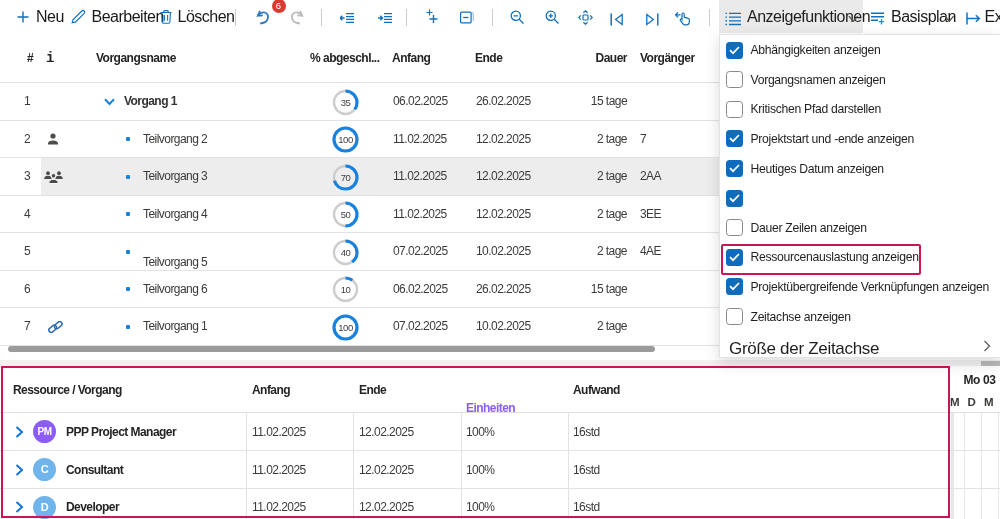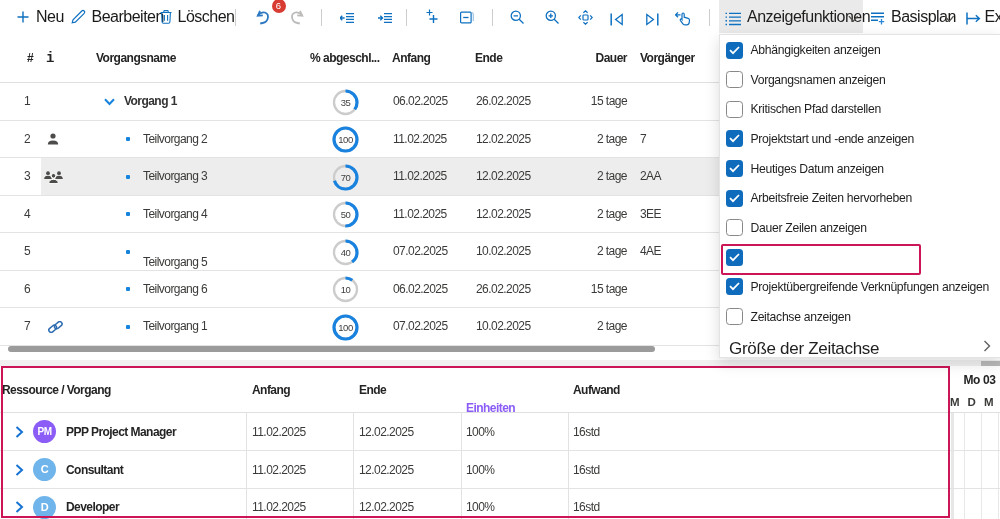--- a/index.html
+++ b/index.html
@@ -290,21 +290,21 @@
 
 <div class="abs" style="left:0;top:360px;width:1000px;height:6px;background:#f1f1f1;"></div>
 
 <div class="abs" id="bpanel" style="left:0;top:366px;width:1000px;height:153px;background:#fff;font-size:12px;letter-spacing:-0.55px;color:#3a3a38;">
 
   <div class="abs" style="left:246px;top:46px;width:1px;height:107px;background:#e2e2e2;"></div>
   <div class="abs" style="left:353px;top:46px;width:1px;height:107px;background:#e2e2e2;"></div>
   <div class="abs" style="left:461px;top:46px;width:1px;height:107px;background:#e2e2e2;"></div>
   <div class="abs" style="left:568px;top:46px;width:1px;height:107px;background:#e2e2e2;"></div>
 
-  <div class="abs" style="left:2px;top:17px;font-weight:700;color:#242424;text-align:center;">Ressource / Vorgang</div>
+  <div class="abs" style="left:13px;top:17px;font-weight:700;color:#242424;text-align:center;">Ressource / Vorgang</div>
   <div class="abs" style="left:252px;top:17px;font-weight:700;color:#242424;">Anfang</div>
   <div class="abs" style="left:359px;top:17px;font-weight:700;color:#242424;">Ende</div>
   <div class="abs" style="left:466px;top:17px;font-weight:700;color:#8b5cf6;margin-top:18px;">Einheiten</div>
   <div class="abs" style="left:573px;top:17px;font-weight:700;color:#242424;">Aufwand</div>
 
   <div class="abs" style="left:0;top:46px;width:1000px;height:1px;background:#e0e0e0;"></div>
 
   <div class="abs" style="left:950.5px;top:47px;width:3px;height:106px;background:#e7e7e7;"></div>
 
   <div class="abs" style="left:964px;top:47px;width:1px;height:106px;background:#e8e8e8;"></div>
@@ -370,27 +370,27 @@
     <div class="abs" style="left:30.5px;top:97.4px;font-size:12.2px;letter-spacing:-0.3px;color:#1f1f1f;">Projektstart und -ende anzeigen</div>
     <div class="abs" style="left:5.5px;top:125.5px;width:17px;height:17px;border-radius:3.5px;background:#0f6cbd;"></div>
     <svg class="abs" style="left:8.5px;top:129.5px" width="11" height="9" viewBox="0 0 11 9">
       <path d="M1 4.2 L4 7.2 L10 1" fill="none" stroke="#fff" stroke-width="1.7"></path>
     </svg>
     <div class="abs" style="left:30.5px;top:127px;font-size:12.2px;letter-spacing:-0.3px;color:#1f1f1f;">Heutiges Datum anzeigen</div>
     <div class="abs" style="left:5.5px;top:155.1px;width:17px;height:17px;border-radius:3.5px;background:#0f6cbd;"></div>
     <svg class="abs" style="left:8.5px;top:159.1px" width="11" height="9" viewBox="0 0 11 9">
       <path d="M1 4.2 L4 7.2 L10 1" fill="none" stroke="#fff" stroke-width="1.7"></path>
     </svg>
-    <div class="abs" style="left:30.5px;top:156.6px;font-size:12.2px;letter-spacing:-0.3px;color:#1f1f1f;">Arbeitsfreie Zeiten hervorheben</div>
     <div class="abs" style="left:5.5px;top:184.70000000000002px;width:17px;height:17px;border-radius:3.5px;background:#fff;border:1.2px solid #8a8886;"></div>
     <div class="abs" style="left:30.5px;top:186.20000000000002px;font-size:12.2px;letter-spacing:-0.3px;color:#1f1f1f;">Dauer Zeilen anzeigen</div>
     <div class="abs" style="left:5.5px;top:214.3px;width:17px;height:17px;border-radius:3.5px;background:#0f6cbd;"></div>
     <svg class="abs" style="left:8.5px;top:218.3px" width="11" height="9" viewBox="0 0 11 9">
       <path d="M1 4.2 L4 7.2 L10 1" fill="none" stroke="#fff" stroke-width="1.7"></path>
     </svg>
+    <div class="abs" style="left:30.5px;top:215.8px;font-size:12.2px;letter-spacing:-0.3px;color:#1f1f1f;">Ressourcenauslastung anzeigen</div>
     <div class="abs" style="left:1px;top:209.3px;width:200px;height:31px;border:2.2px solid #cb1556;border-radius:2px;"></div>
     <div class="abs" style="left:5.5px;top:243.9px;width:17px;height:17px;border-radius:3.5px;background:#0f6cbd;"></div>
     <svg class="abs" style="left:8.5px;top:247.9px" width="11" height="9" viewBox="0 0 11 9">
       <path d="M1 4.2 L4 7.2 L10 1" fill="none" stroke="#fff" stroke-width="1.7"></path>
     </svg>
     <div class="abs" style="left:30.5px;top:245.4px;font-size:12.2px;letter-spacing:-0.3px;color:#1f1f1f;">Projektübergreifende Verknüpfungen anzeigen</div>
     <div class="abs" style="left:5.5px;top:273.50000000000006px;width:17px;height:17px;border-radius:3.5px;background:#fff;border:1.2px solid #8a8886;"></div>
     <div class="abs" style="left:30.5px;top:275.00000000000006px;font-size:12.2px;letter-spacing:-0.3px;color:#1f1f1f;">Zeitachse anzeigen</div>
     <div class="abs" style="left:9px;top:304.6px;font-size:17px;letter-spacing:-0.3px;color:#1f1f1f;text-align:right;">Größe der Zeitachse</div>
     <svg class="abs" style="left:263px;top:305.6px" width="8" height="12" viewBox="0 0 8 12">

